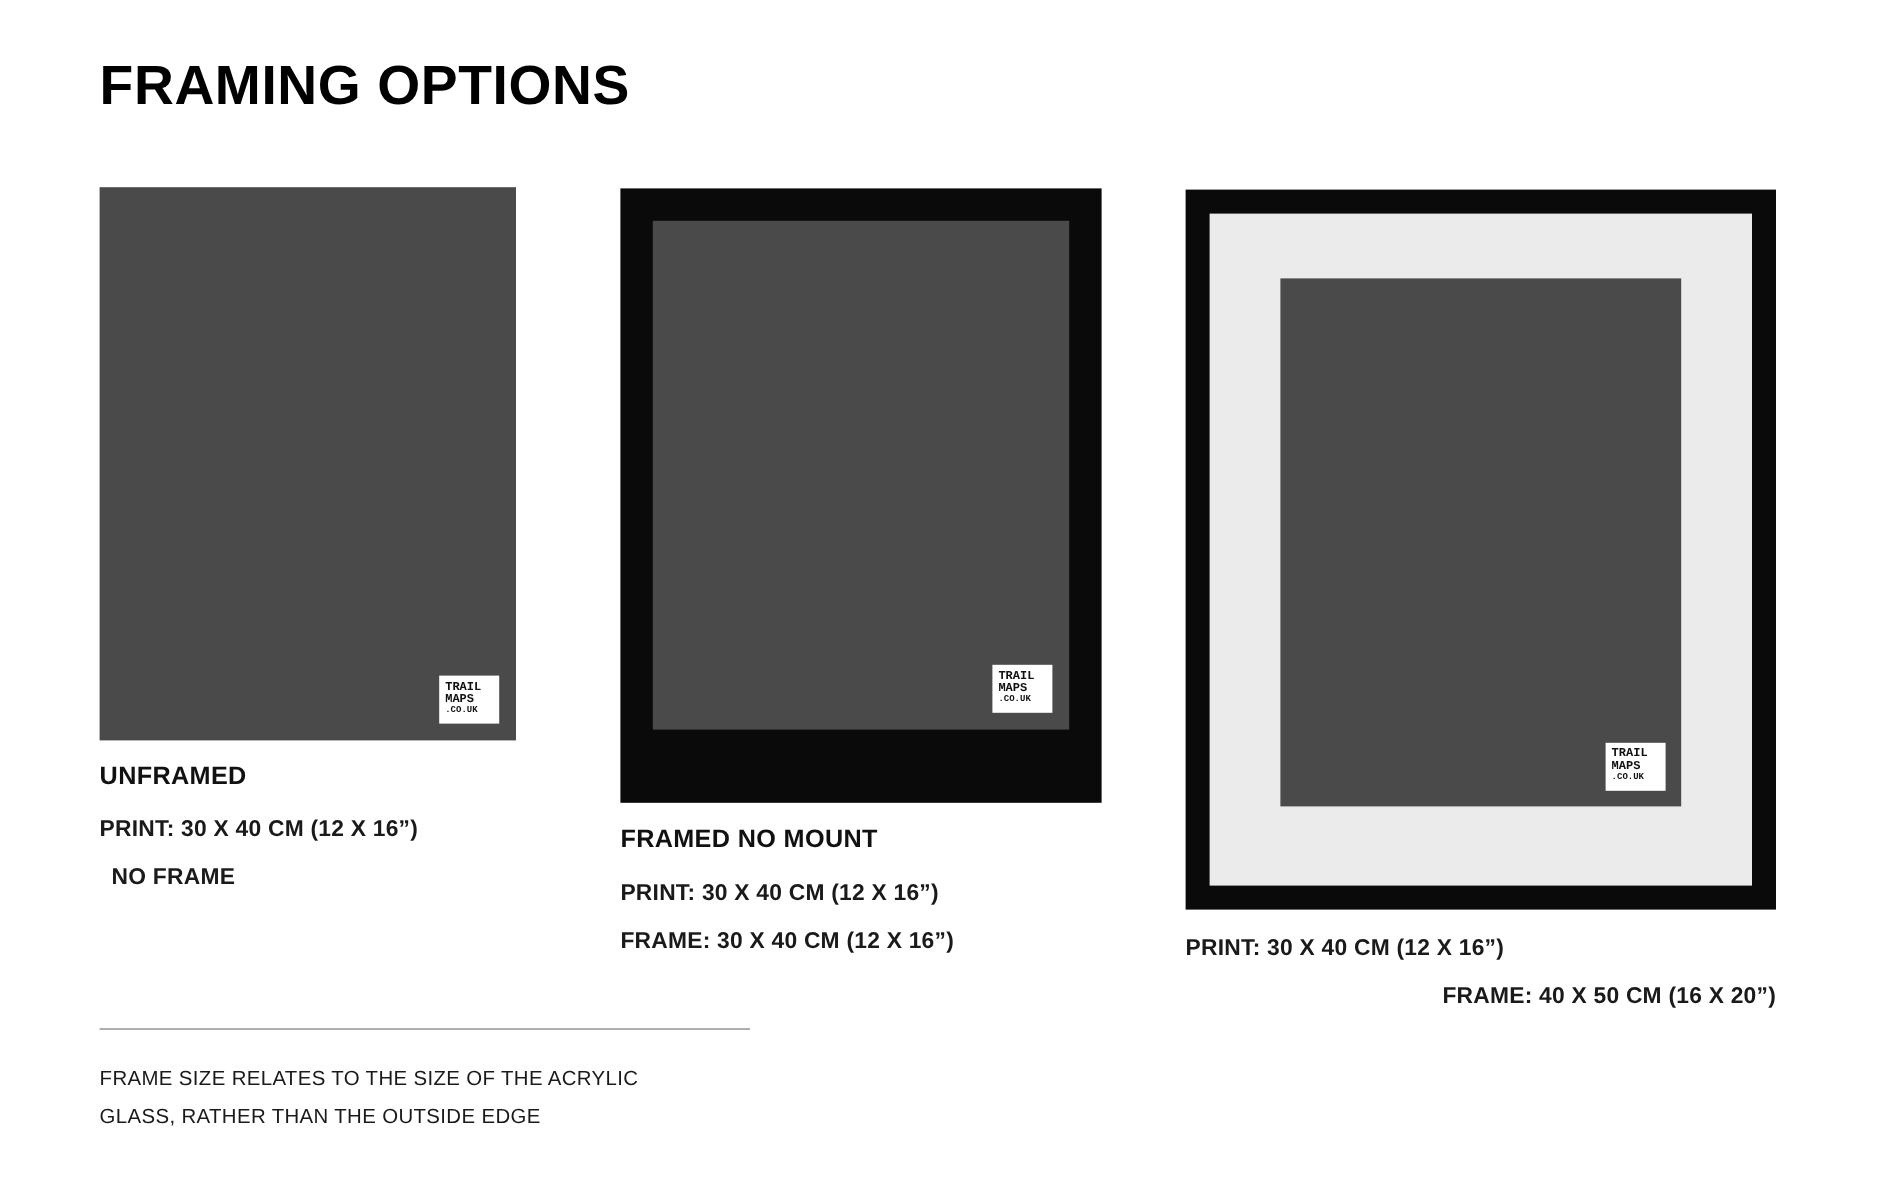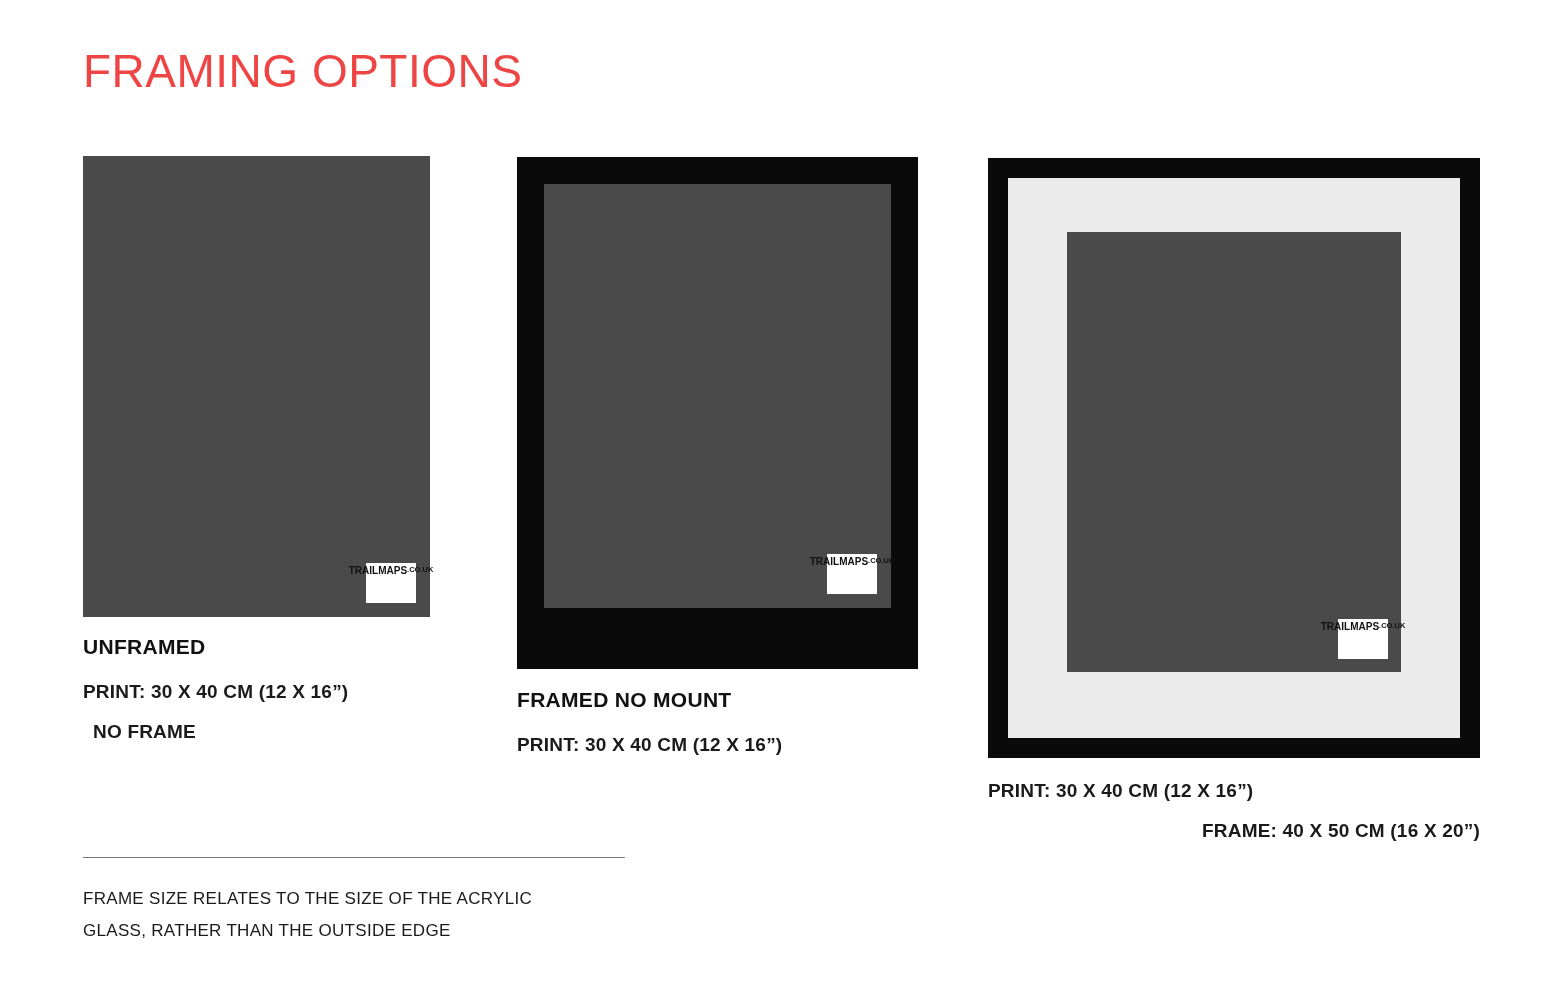--- a/index.html
+++ b/index.html
@@ -15,23 +15,23 @@
     color: #1a1a1a;
     overflow: hidden;
   }
 
   
   #page-title {
     position: absolute;
     left: 83px;
     top: 44px;
     font-size: 46px;
-    font-weight: 400;
+    font-weight: 700;
     letter-spacing: 0.5px;
-    color: #ef4444;
+    color: #000000;
     text-transform: uppercase;
     font-stretch: condensed;
   }
 
   
   .option {
     position: absolute;
   }
   .option-heading {
     font-size: 21px;
@@ -75,22 +75,23 @@
   
   .logo {
     position: absolute;
     background: #ffffff;
     color: #111111;
     font-weight: 700;
     line-height: 1.02;
     text-align: left;
     letter-spacing: 0px;
     display: flex;
-    flex-direction: row;
+    flex-direction: column;
     justify-content: center;
+    font-family: Liberation Mono, monospace;
   }
   .logo span { display: block; }
 
   
   #footnote-rule {
     position: absolute;
     left: 83px;
     top: 857px;
     width: 542px;
     height: 1px;
@@ -136,20 +137,21 @@
         <span>MAPS</span>
         <span style="font-size:7.5px;">.CO.UK</span>
       </div>
     </div>
   </div>
 
   <div class="option-heading" style="margin-top:19px;">FRAMED NO MOUNT</div>
 
   <div class="option-line" style="margin-top:22px;">PRINT: 30 X 40 CM (12 X 16”)</div>
 
+  <div class="option-line" style="margin-top:18px;">FRAME: 30 X 40 CM (12 X 16”)</div>
 </div>
 
 <div class="option" style="left:988px; top:158px;">
 
   <div class="frame" style="width:492px; height:600px; padding:20px; box-sizing:border-box;">
     <div class="mount">
       <div class="print" style="width:334px; height:440px; margin-top:-13px;">
         <div class="logo" style="right:13px; bottom:13px; width:50px; height:40px; font-size:10px; padding:3px 5px; box-sizing:border-box;">
           <span>TRAIL</span>
           <span>MAPS</span>

